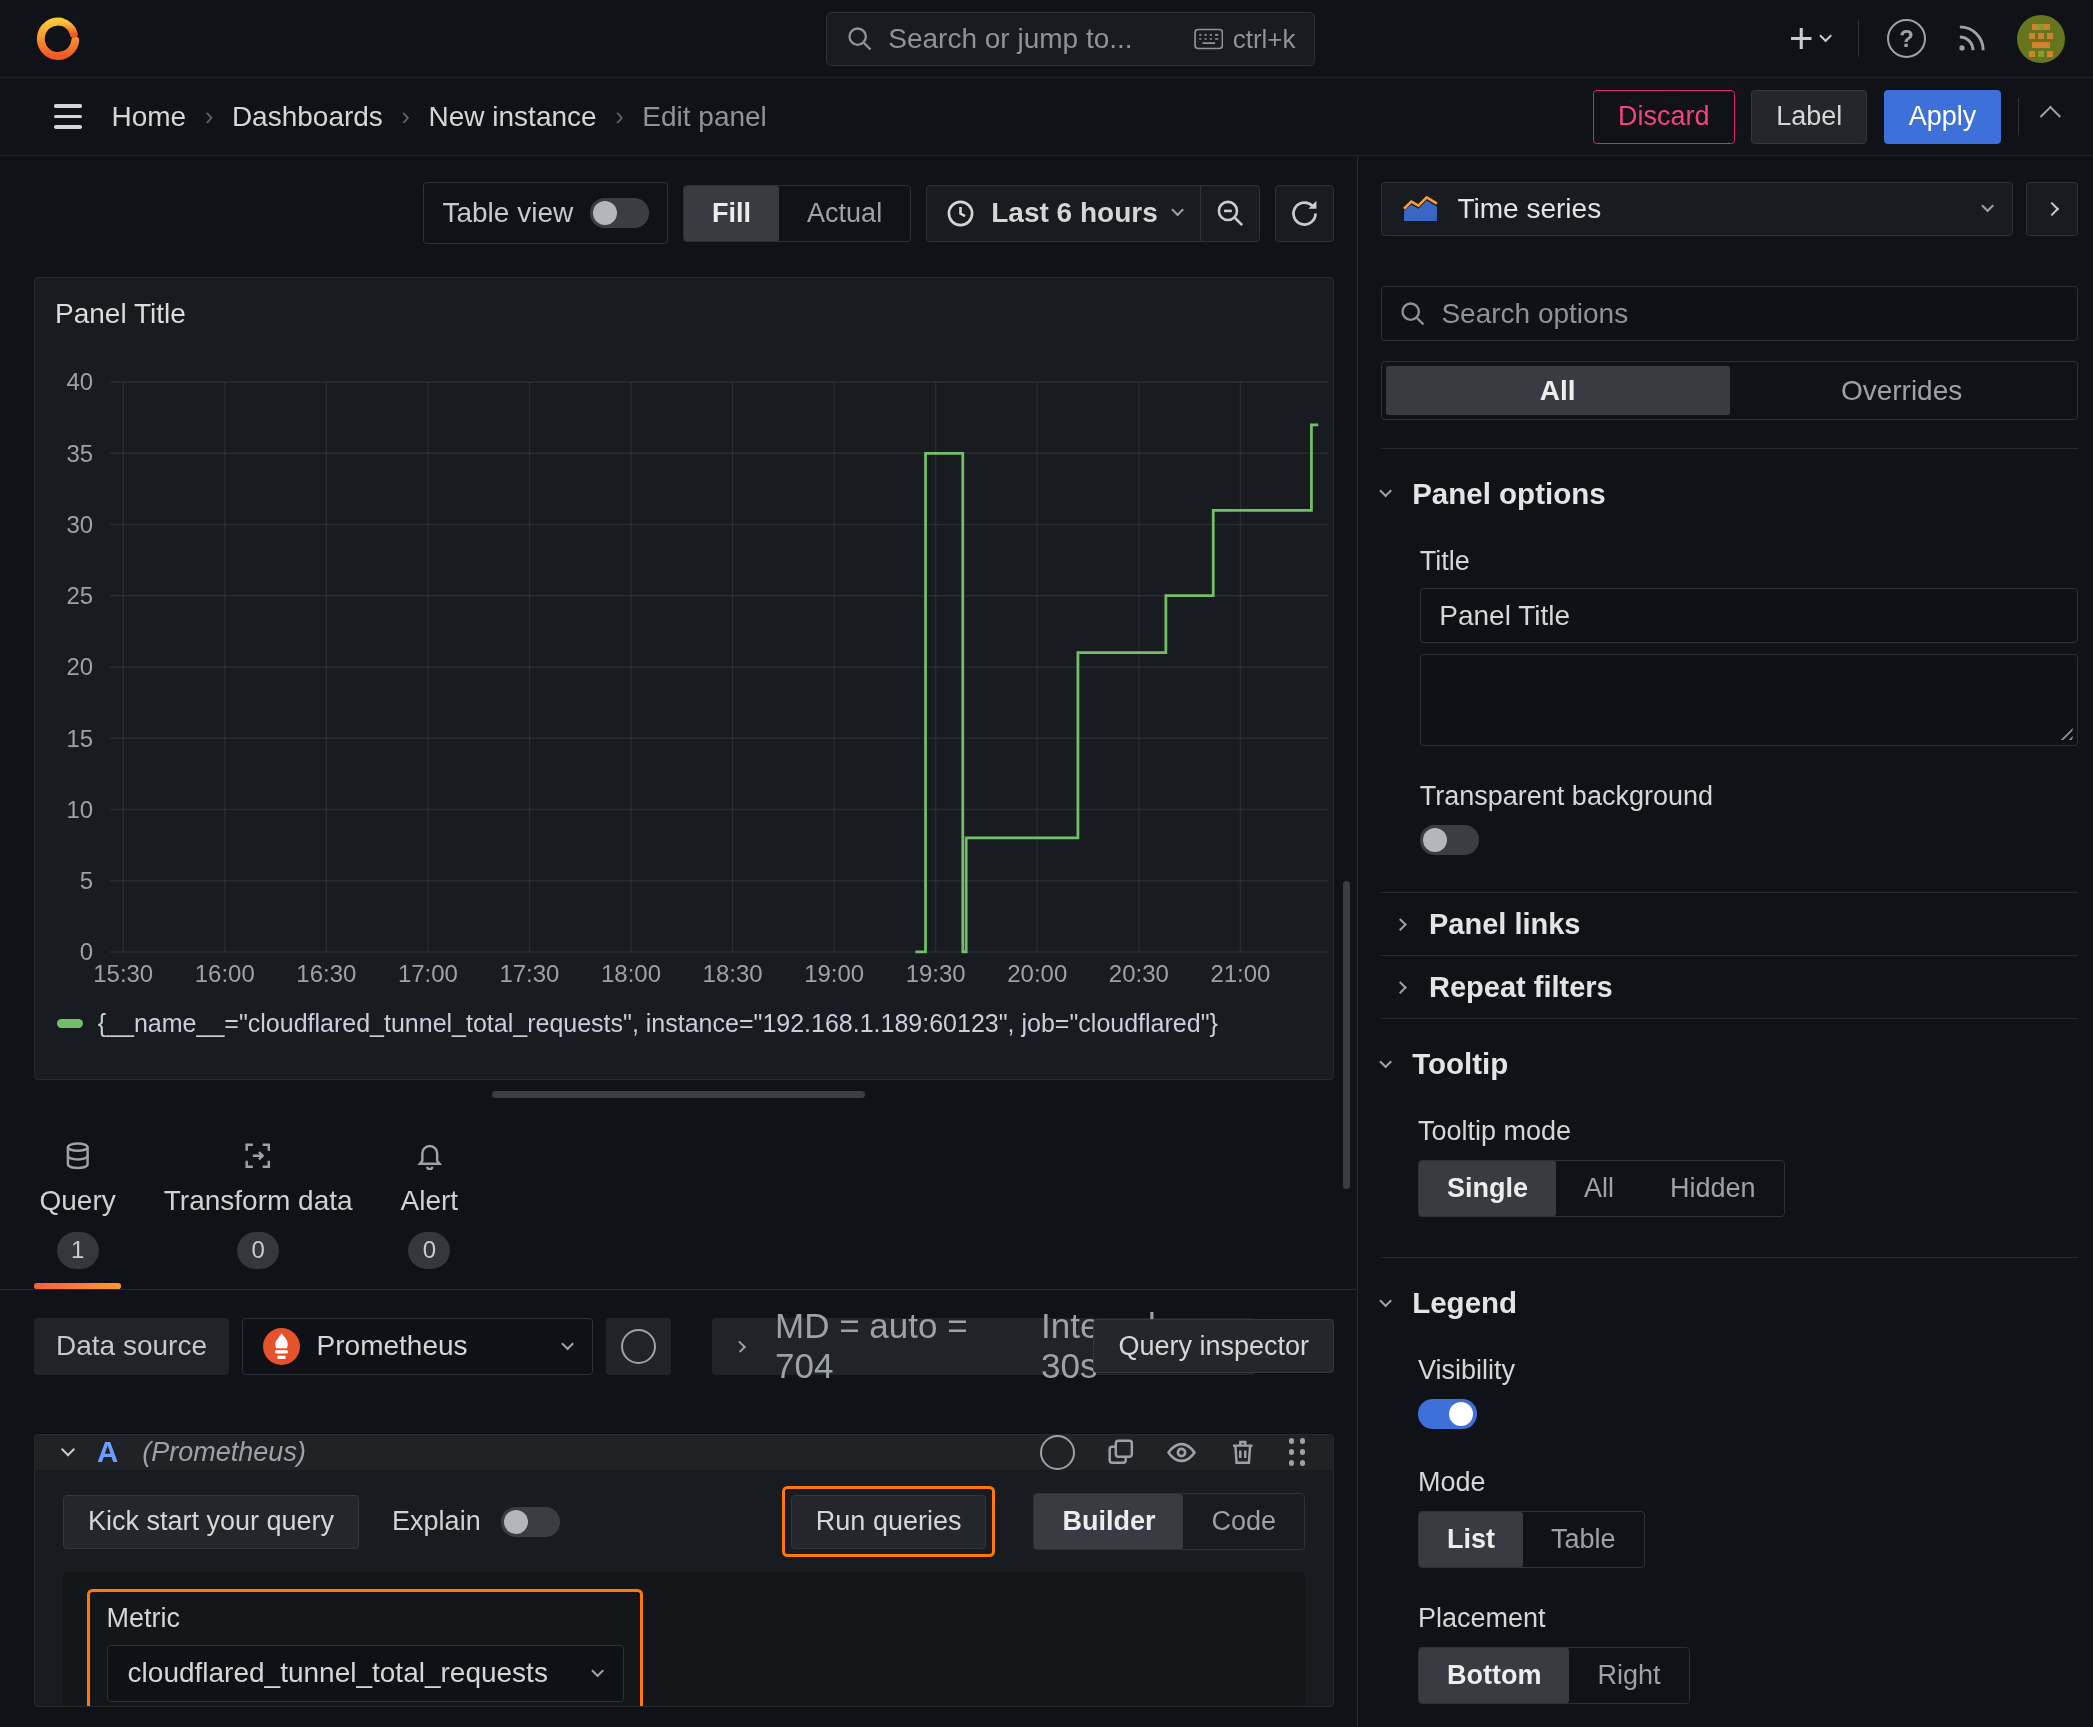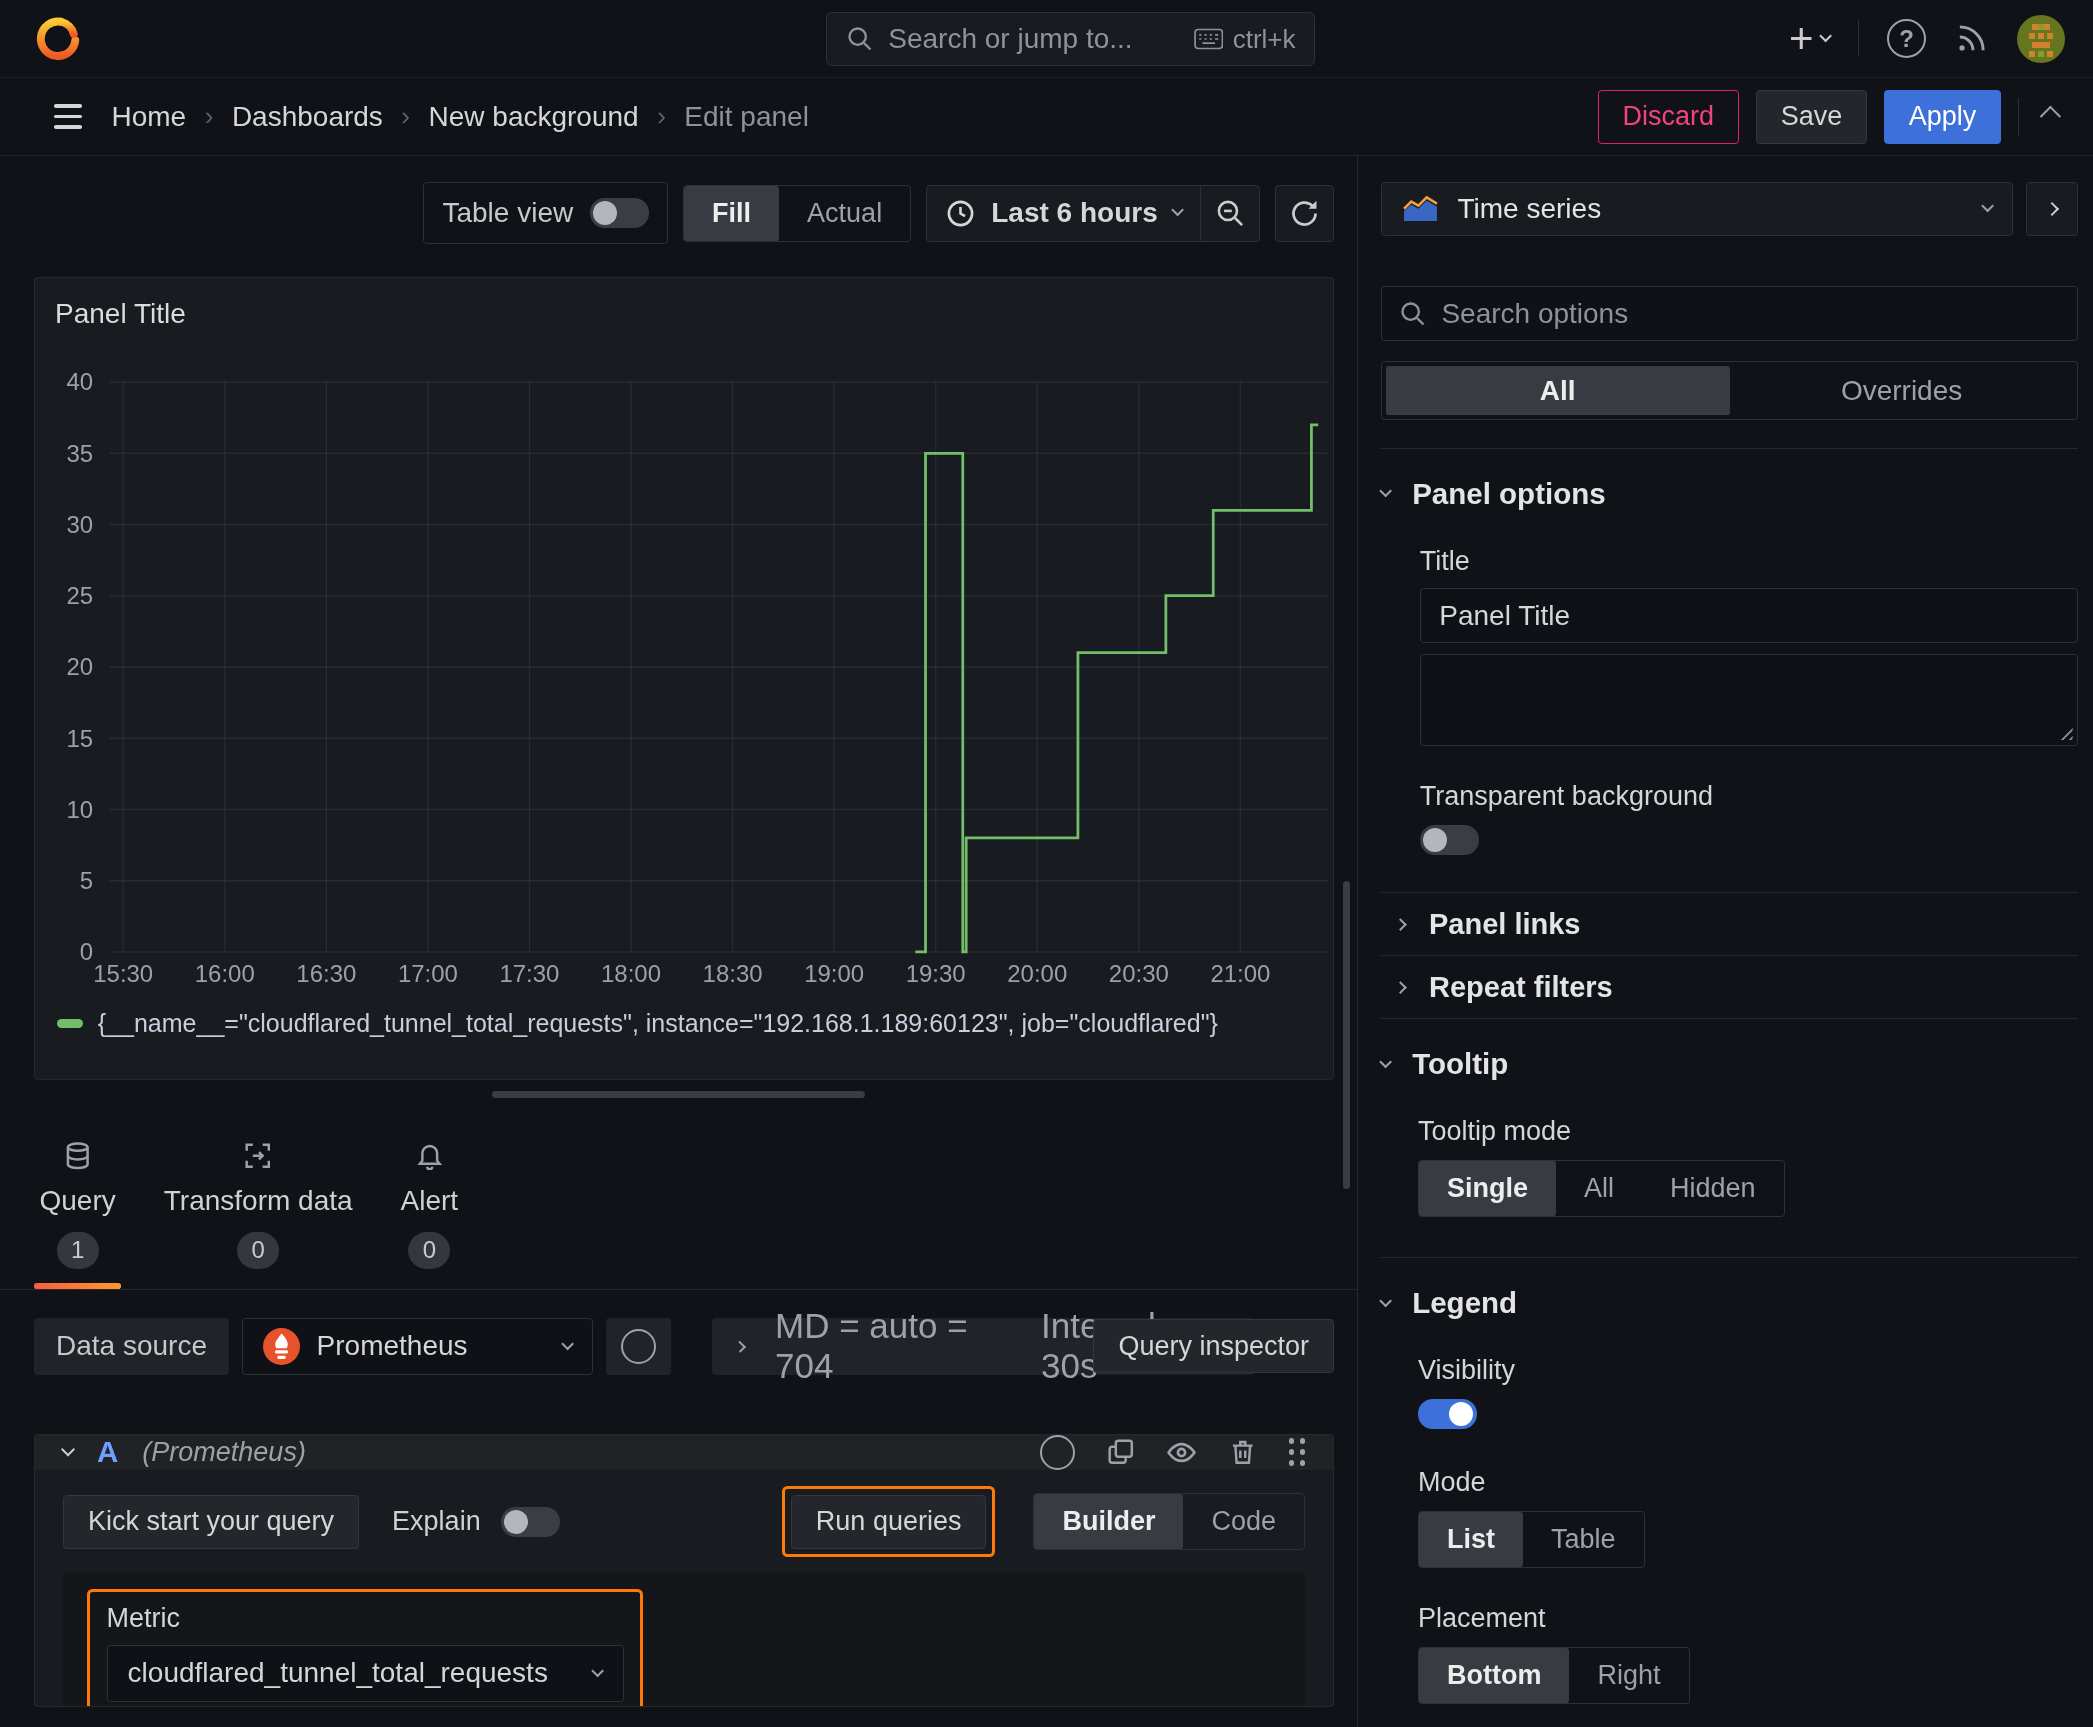--- a/index.html
+++ b/index.html
@@ -216,27 +216,27 @@
   <span class="hamburger">
       <i></i>
       <i></i>
       <i></i>
     </span>
   <nav class="crumbs">
     <span class="item">Home</span>
     <span class="sep">›</span>
     <span class="item">Dashboards</span>
     <span class="sep">›</span>
-    <span class="item">New background</span>
+    <span class="item">New instance</span>
     <span class="sep">›</span>
     <span class="item current">Edit panel</span>
   </nav>
   <div class="crumb-actions">
     <button class="btn danger">Discard</button>
-    <button class="btn">Save</button>
+    <button class="btn">Label</button>
     <button class="btn primary">Apply</button>
     <span class="divider-v"></span>
     <span class="icon" style="padding:0 7.4px;">
       <span class="chev up" style="width:14.8px;height:14.8px;"></span>
     </span>
   </div>
 </div>
 
 <div class="content">
 

